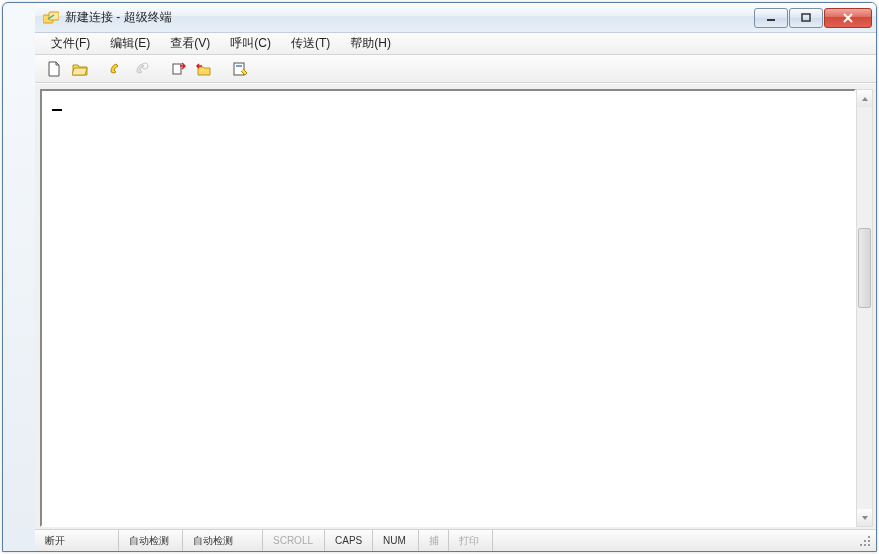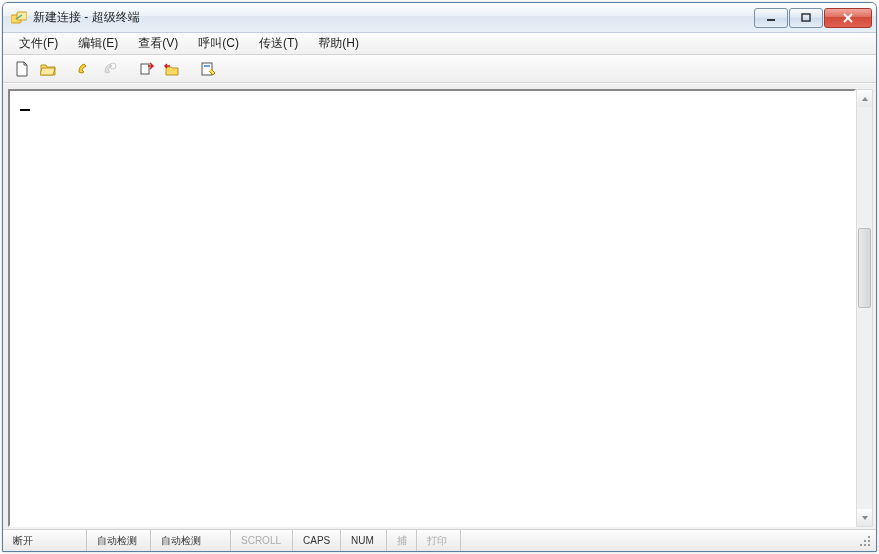--- a/index.html
+++ b/index.html
@@ -14,20 +14,21 @@
   .window {
     width: 875px;
     height: 550px;
     margin: 2px;
     border: 1px solid #5a7fa0;
     border-radius: 6px 6px 0 0;
     background: linear-gradient(to bottom, #f6f9fc 0%, #e8eef5 100%);
     display: flex;
     flex-direction: column;
     box-shadow: 0 0 3px rgba(0,0,0,0.2);
+    padding-left: 32px;
   }
   .titlebar {
     height: 30px;
     background: linear-gradient(to bottom, #fdfefe 0%, #ebf1f8 45%, #dde7f2 46%, #e8eff7 100%);
     border-radius: 5px 5px 0 0;
     display: flex;
     align-items: center;
     padding: 0 4px 0 8px;
     border-bottom: 1px solid #c2cedb;
   }

